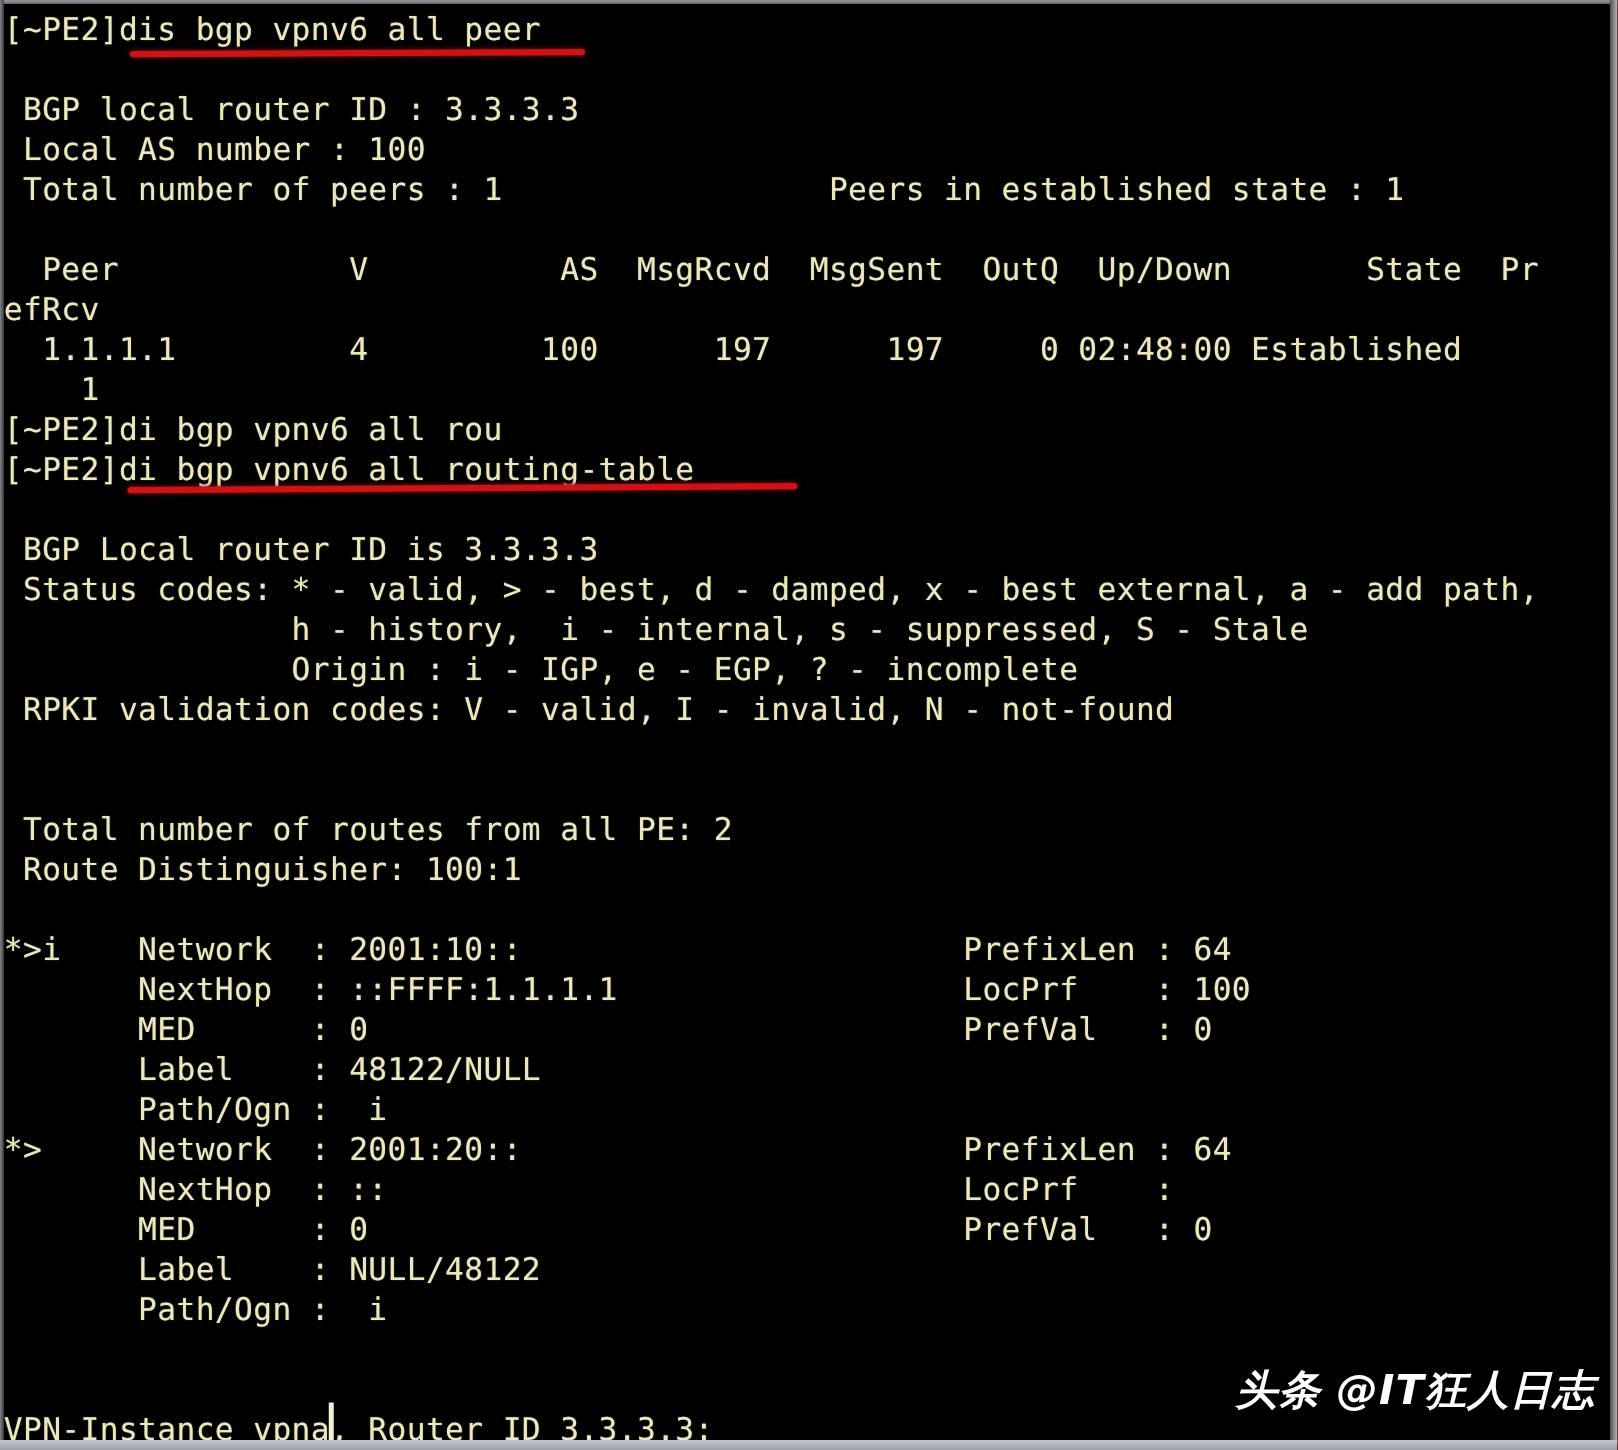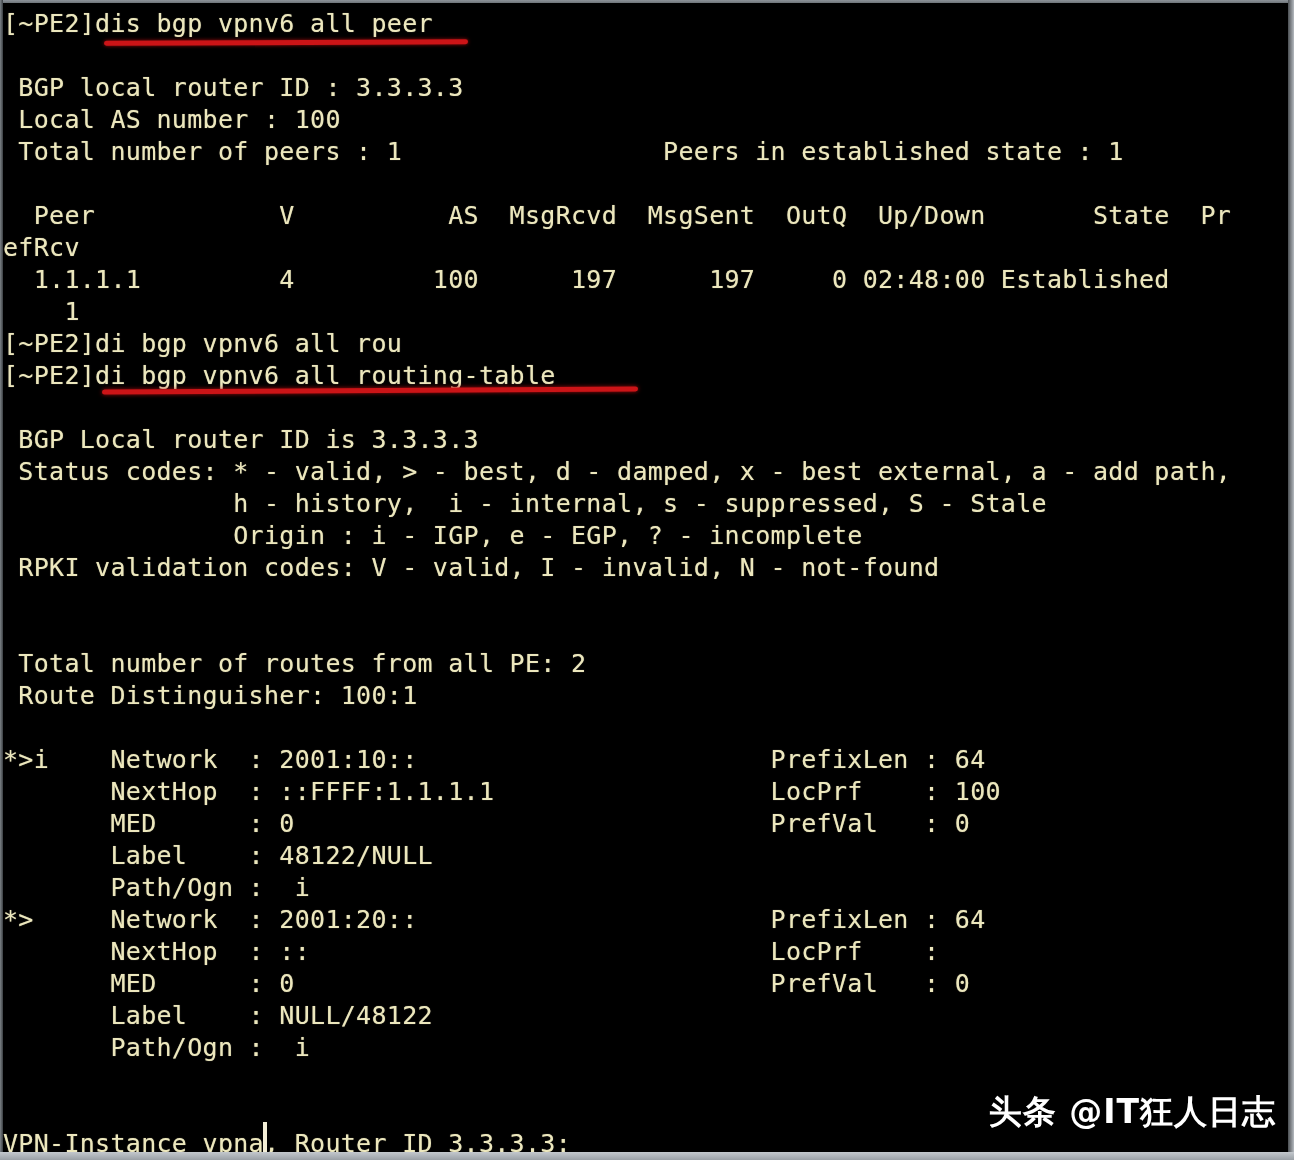--- a/index.html
+++ b/index.html
@@ -95,20 +95,21 @@
     position: absolute;
     right: 18px;
     top: 1090px;
     color: #ffffff;
     font-family: "DejaVu Sans", "Liberation Sans", sans-serif;
     font-size: 33px;
     font-weight: 700;
     letter-spacing: 1px;
     white-space: nowrap;
     z-index: 16;
+    font-style: italic;
   }
   #watermark .wm-brand { font-weight: 800; }
   #watermark .wm-handle { font-weight: 600; }
 </style>
 </head>
 <body>
 
 <div id="terminal-window">
 
   <div class="chrome-edge chrome-top"></div>

